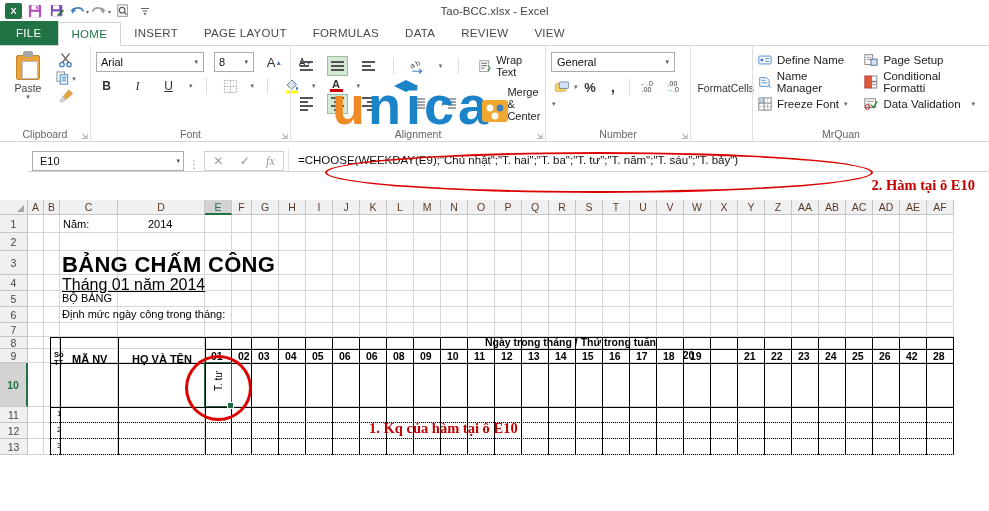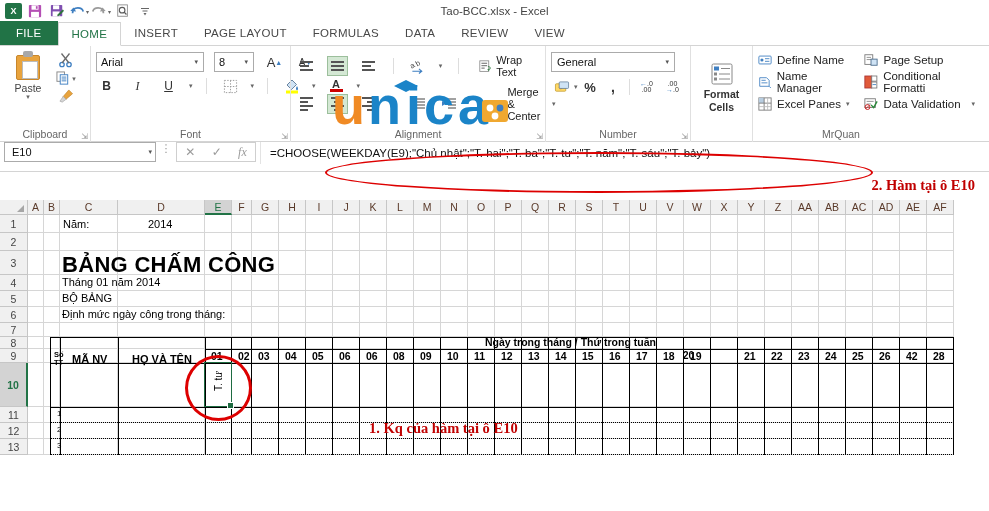--- a/index.html
+++ b/index.html
@@ -123,33 +123,33 @@
 
   
   .numfmt {
     width: 124px; height: 20px; border: 1px solid #ababab; background: #fff;
     display: flex; align-items: center; padding: 0 2px 0 5px; font-size: 11px; color: #111;
   }
   .numrow2 { display: flex; align-items: center; gap: 2px; margin-top: 5px; }
 
   
   .fmtcells {
-    width: 58px; display: flex; flex-direction: column; align-items: center;
-    justify-content: center; font-size: 10.5px; color: #333; line-height: 13px; font-weight: bold;
+    width: 58px; display: flex; align-items: center;
+    justify-content: center; font-size: 10.5px; color: #333; line-height: 13px;
   }
 
   
   .mq-col { display: flex; flex-direction: column; gap: 3px; padding-top: 4px; }
   .mq-item { display: flex; align-items: center; gap: 5px; font-size: 11.5px; color: #222; }
   .mq-cols { display: flex; gap: 10px; }
 
   
   .fbar {
-    height: 30px; display: flex; align-items: flex-start; background: #fff;
-    border-bottom: 1px solid #d4d4d4; padding: 0 4px; gap: 0;
+    height: 30px; display: flex; align-items: flex-end; background: #fff;
+    border-bottom: 1px solid #d4d4d4; padding: 0 4px; gap: 0; margin-left: 28px;
   }
   .namebox {
     width: 152px; height: 20px; border: 1px solid #ababab; background: #fff;
     display: flex; align-items: center; padding: 0 3px 0 7px;
     font-size: 11px; color: #111;
   }
   .namebox .caret { margin-left: auto; font-size: 7px; color: #555; }
   .fbar-dots { width: 20px; text-align: center; color: #999; font-size: 11px; letter-spacing:0; }
   .fbar-btns {
     width: 80px; height: 20px; border: 1px solid #cfcfcf; background:#fff;
@@ -599,21 +599,21 @@
           </div>
           <div class="mq-item">
             <svg width="14" height="14" viewBox="0 0 16 16">
                 <rect x="1" y="1" width="14" height="14" fill="#fff" stroke="#777"></rect>
                 <rect x="1" y="1" width="6" height="6" fill="#b8cde0"></rect>
                 <line x1="7" y1="1" x2="7" y2="15" stroke="#777"></line>
                 <line x1="1" y1="7" x2="15" y2="7" stroke="#777"></line>
                 <line x1="11" y1="1" x2="11" y2="15" stroke="#bbb"></line>
                 <line x1="1" y1="11" x2="15" y2="11" stroke="#bbb"></line>
               </svg>
-            <span>Excel Panes</span>
+            <span>Freeze Font</span>
             <span class="mini-arrow">▾</span>
           </div>
         </div>
         <div class="mq-col">
           <div class="mq-item">
             <svg width="14" height="14" viewBox="0 0 16 16">
                 <rect x="1" y="2" width="9" height="11" fill="#fff" stroke="#777"></rect>
                 <line x1="3" y1="5" x2="8" y2="5" stroke="#888"></line>
                 <line x1="3" y1="7.5" x2="8" y2="7.5" stroke="#888"></line>
                 <rect x="8" y="7" width="7" height="7" fill="#cfe3f5" stroke="#4a6a8a"></rect>
@@ -763,21 +763,21 @@
           <div style="position: absolute; left: 0px; top: 147px; height: 1px; width: 926px; background: rgb(214, 214, 214);"></div>
           <div style="position: absolute; left: 0px; top: 191px; height: 1px; width: 926px; background: rgb(214, 214, 214);"></div>
           <div style="position: absolute; left: 0px; top: 207px; height: 1px; width: 926px; background: rgb(214, 214, 214);"></div>
           <div style="position: absolute; left: 0px; top: 223px; height: 1px; width: 926px; background: rgb(214, 214, 214);"></div>
           <div style="position: absolute; left: 0px; top: 239px; height: 1px; width: 926px; background: rgb(214, 214, 214);"></div>
         </div>
       <div id="celllayer">
           <div class="cell-txt" style="left: 35px; top: 3px; font-size: 11px;">Năm:</div>
           <div class="cell-txt" style="left: 120px; top: 3px; font-size: 11px;">2014</div>
           <div class="cell-txt" style="left: 34px; top: 37px; font-size: 22px; font-weight: bold; letter-spacing: 0.3px;">BẢNG CHẤM CÔNG</div>
-          <div class="cell-txt" style="left: 34px; top: 61px; font-size: 11px;">Tháng 01 năm 2014</div>
+          <div class="cell-txt" style="left: 34px; top: 61px; font-size: 16px; text-decoration: underline;">Tháng 01 năm 2014</div>
           <div class="cell-txt" style="left: 34px; top: 77px; font-size: 11px;">BỘ BẢNG</div>
           <div class="cell-txt" style="left: 34px; top: 93px; font-size: 11px;">Định mức ngày công trong tháng:</div>
           <div class="tbl-line" style="left: 22px; top: 122px; width: 1px; height: 118px; background: rgb(0, 0, 0);"></div>
           <div class="tbl-line" style="left: 32px; top: 122px; width: 1px; height: 118px; background: rgb(0, 0, 0);"></div>
           <div class="tbl-line" style="left: 90px; top: 122px; width: 1px; height: 118px; background: rgb(0, 0, 0);"></div>
           <div class="tbl-line" style="left: 177px; top: 122px; width: 1px; height: 118px; background: rgb(0, 0, 0);"></div>
           <div class="tbl-line" style="left: 203px; top: 122px; width: 1px; height: 118px; background: rgb(0, 0, 0);"></div>
           <div class="tbl-line" style="left: 223px; top: 122px; width: 1px; height: 118px; background: rgb(0, 0, 0);"></div>
           <div class="tbl-line" style="left: 250px; top: 122px; width: 1px; height: 118px; background: rgb(0, 0, 0);"></div>
           <div class="tbl-line" style="left: 277px; top: 122px; width: 1px; height: 118px; background: rgb(0, 0, 0);"></div>

